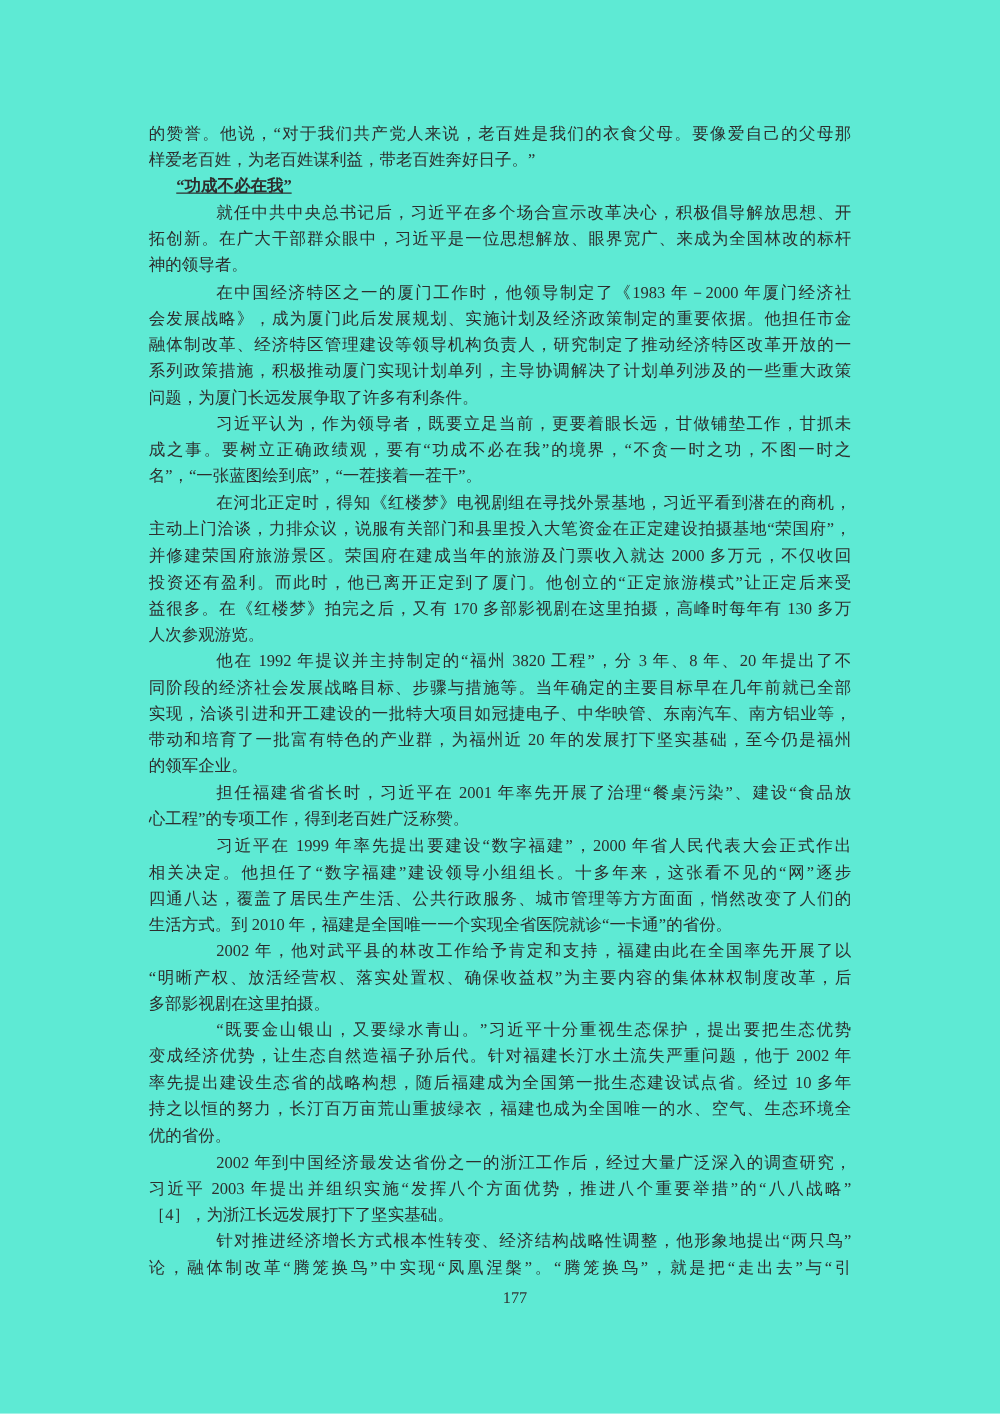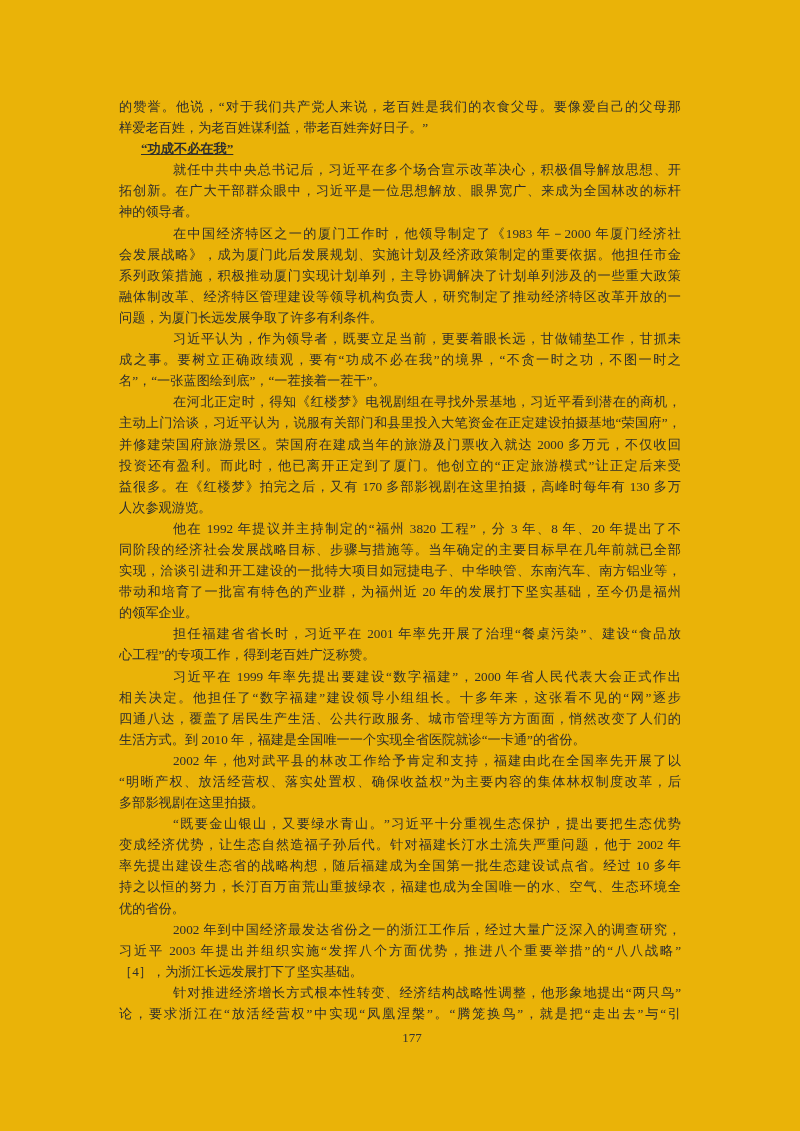--- a/index.html
+++ b/index.html
@@ -4,21 +4,21 @@
 <style>
   html, body {
     margin: 0;
     padding: 0;
     background: #ffffff;
   }
   .page {
     position: relative;
     width: 800px;
     height: 1131px;
-    background: #eab308;
+    background: #5eead4;
     overflow: hidden;
     font-family: "Liberation Serif", "DejaVu Serif", serif;
   }
   .doc-body {
     position: absolute;
     left: 119px;
     top: 96px;
     width: 562px;
     font-size: 13.2px;
     color: #2e2e2e;
@@ -60,28 +60,28 @@
 <div class="page">
   <div class="doc-body" id="doc-body">
       <div class="text-line justify">的赞誉。他说，“对于我们共产党人来说，老百姓是我们的衣食父母。要像爱自己的父母那</div>
       <div class="text-line">样爱老百姓，为老百姓谋利益，带老百姓奔好日子。”</div>
       <div class="text-line indent-heading bold">“功成不必在我”</div>
       <div class="text-line justify indent-para">就任中共中央总书记后，习近平在多个场合宣示改革决心，积极倡导解放思想、开</div>
       <div class="text-line justify">拓创新。在广大干部群众眼中，习近平是一位思想解放、眼界宽广、来成为全国林改的标杆</div>
       <div class="text-line">神的领导者。</div>
       <div class="text-line justify indent-para">在中国经济特区之一的厦门工作时，他领导制定了《1983 年－2000 年厦门经济社</div>
       <div class="text-line justify">会发展战略》，成为厦门此后发展规划、实施计划及经济政策制定的重要依据。他担任市金</div>
+      <div class="text-line justify">融体制改革、经济特区管理建设等领导机构负责人，研究制定了推动经济特区改革开放的一</div>
       <div class="text-line justify">系列政策措施，积极推动厦门实现计划单列，主导协调解决了计划单列涉及的一些重大政策</div>
-      <div class="text-line justify">融体制改革、经济特区管理建设等领导机构负责人，研究制定了推动经济特区改革开放的一</div>
       <div class="text-line">问题，为厦门长远发展争取了许多有利条件。</div>
       <div class="text-line justify indent-para">习近平认为，作为领导者，既要立足当前，更要着眼长远，甘做铺垫工作，甘抓未</div>
       <div class="text-line justify">成之事。要树立正确政绩观，要有“功成不必在我”的境界，“不贪一时之功，不图一时之</div>
       <div class="text-line">名”，“一张蓝图绘到底”，“一茬接着一茬干”。</div>
       <div class="text-line justify indent-para">在河北正定时，得知《红楼梦》电视剧组在寻找外景基地，习近平看到潜在的商机，</div>
-      <div class="text-line justify">主动上门洽谈，习近平认为，说服有关部门和县里投入大笔资金在正定建设拍摄基地“荣国府”，</div>
+      <div class="text-line justify">主动上门洽谈，力排众议，说服有关部门和县里投入大笔资金在正定建设拍摄基地“荣国府”，</div>
       <div class="text-line justify">并修建荣国府旅游景区。荣国府在建成当年的旅游及门票收入就达 2000 多万元，不仅收回</div>
       <div class="text-line justify">投资还有盈利。而此时，他已离开正定到了厦门。他创立的“正定旅游模式”让正定后来受</div>
       <div class="text-line justify">益很多。在《红楼梦》拍完之后，又有 170 多部影视剧在这里拍摄，高峰时每年有 130 多万</div>
       <div class="text-line">人次参观游览。</div>
       <div class="text-line justify indent-para">他在 1992 年提议并主持制定的“福州 3820 工程”，分 3 年、8 年、20 年提出了不</div>
       <div class="text-line justify">同阶段的经济社会发展战略目标、步骤与措施等。当年确定的主要目标早在几年前就已全部</div>
       <div class="text-line justify">实现，洽谈引进和开工建设的一批特大项目如冠捷电子、中华映管、东南汽车、南方铝业等，</div>
       <div class="text-line justify">带动和培育了一批富有特色的产业群，为福州近 20 年的发展打下坚实基础，至今仍是福州</div>
       <div class="text-line">的领军企业。</div>
       <div class="text-line justify indent-para">担任福建省省长时，习近平在 2001 年率先开展了治理“餐桌污染”、建设“食品放</div>
@@ -95,16 +95,16 @@
       <div class="text-line">多部影视剧在这里拍摄。</div>
       <div class="text-line justify indent-para">“既要金山银山，又要绿水青山。”习近平十分重视生态保护，提出要把生态优势</div>
       <div class="text-line justify">变成经济优势，让生态自然造福子孙后代。针对福建长汀水土流失严重问题，他于 2002 年</div>
       <div class="text-line justify">率先提出建设生态省的战略构想，随后福建成为全国第一批生态建设试点省。经过 10 多年</div>
       <div class="text-line justify">持之以恒的努力，长汀百万亩荒山重披绿衣，福建也成为全国唯一的水、空气、生态环境全</div>
       <div class="text-line">优的省份。</div>
       <div class="text-line justify indent-para">2002 年到中国经济最发达省份之一的浙江工作后，经过大量广泛深入的调查研究，</div>
       <div class="text-line justify">习近平 2003 年提出并组织实施“发挥八个方面优势，推进八个重要举措”的“八八战略”</div>
       <div class="text-line">［4］，为浙江长远发展打下了坚实基础。</div>
       <div class="text-line justify indent-para">针对推进经济增长方式根本性转变、经济结构战略性调整，他形象地提出“两只鸟”</div>
-      <div class="text-line justify">论，要求浙江在“放活经营权”中实现“凤凰涅槃”。“腾笼换鸟”，就是把“走出去”与“引</div>
+      <div class="text-line justify">论，融体制改革“腾笼换鸟”中实现“凤凰涅槃”。“腾笼换鸟”，就是把“走出去”与“引</div>
     </div>
   <div class="page-number">177</div>
 </div>
 
 </body></html>

